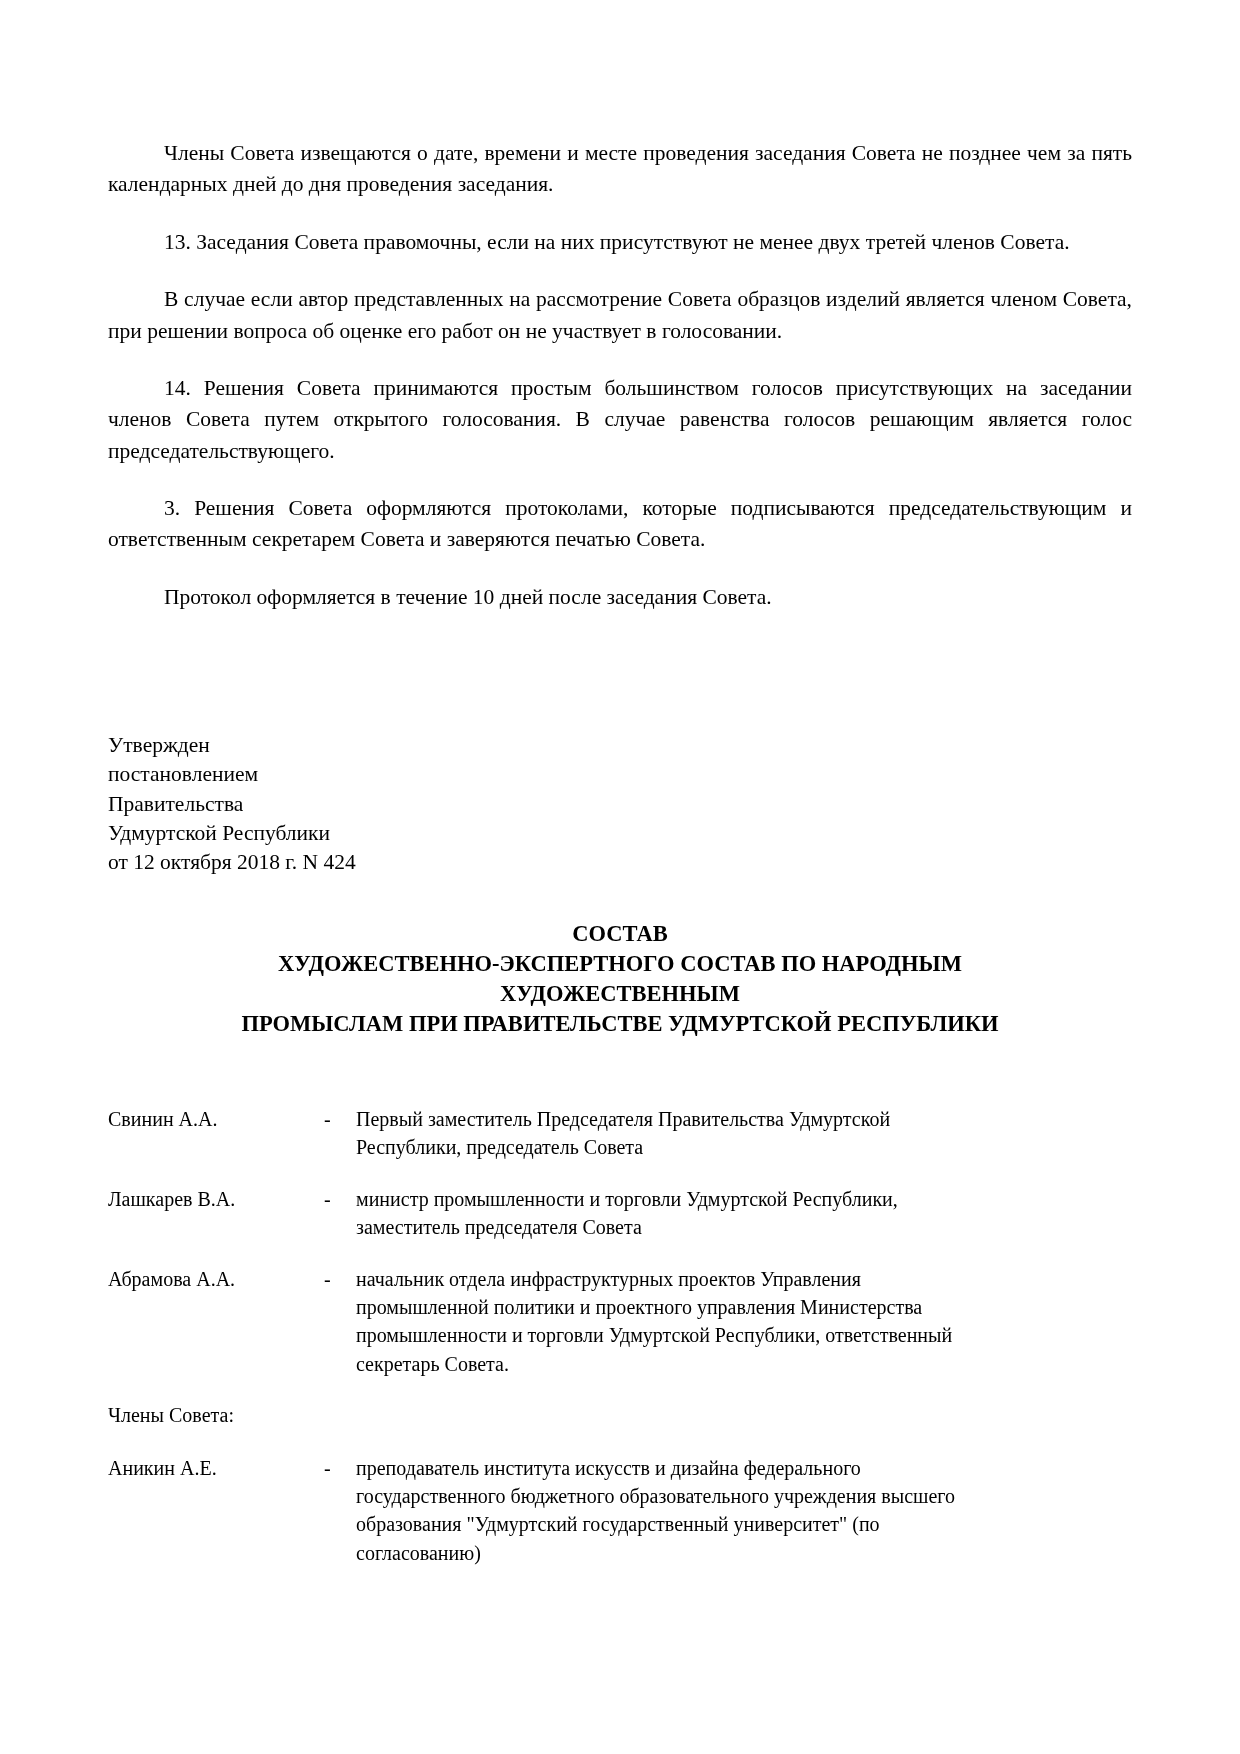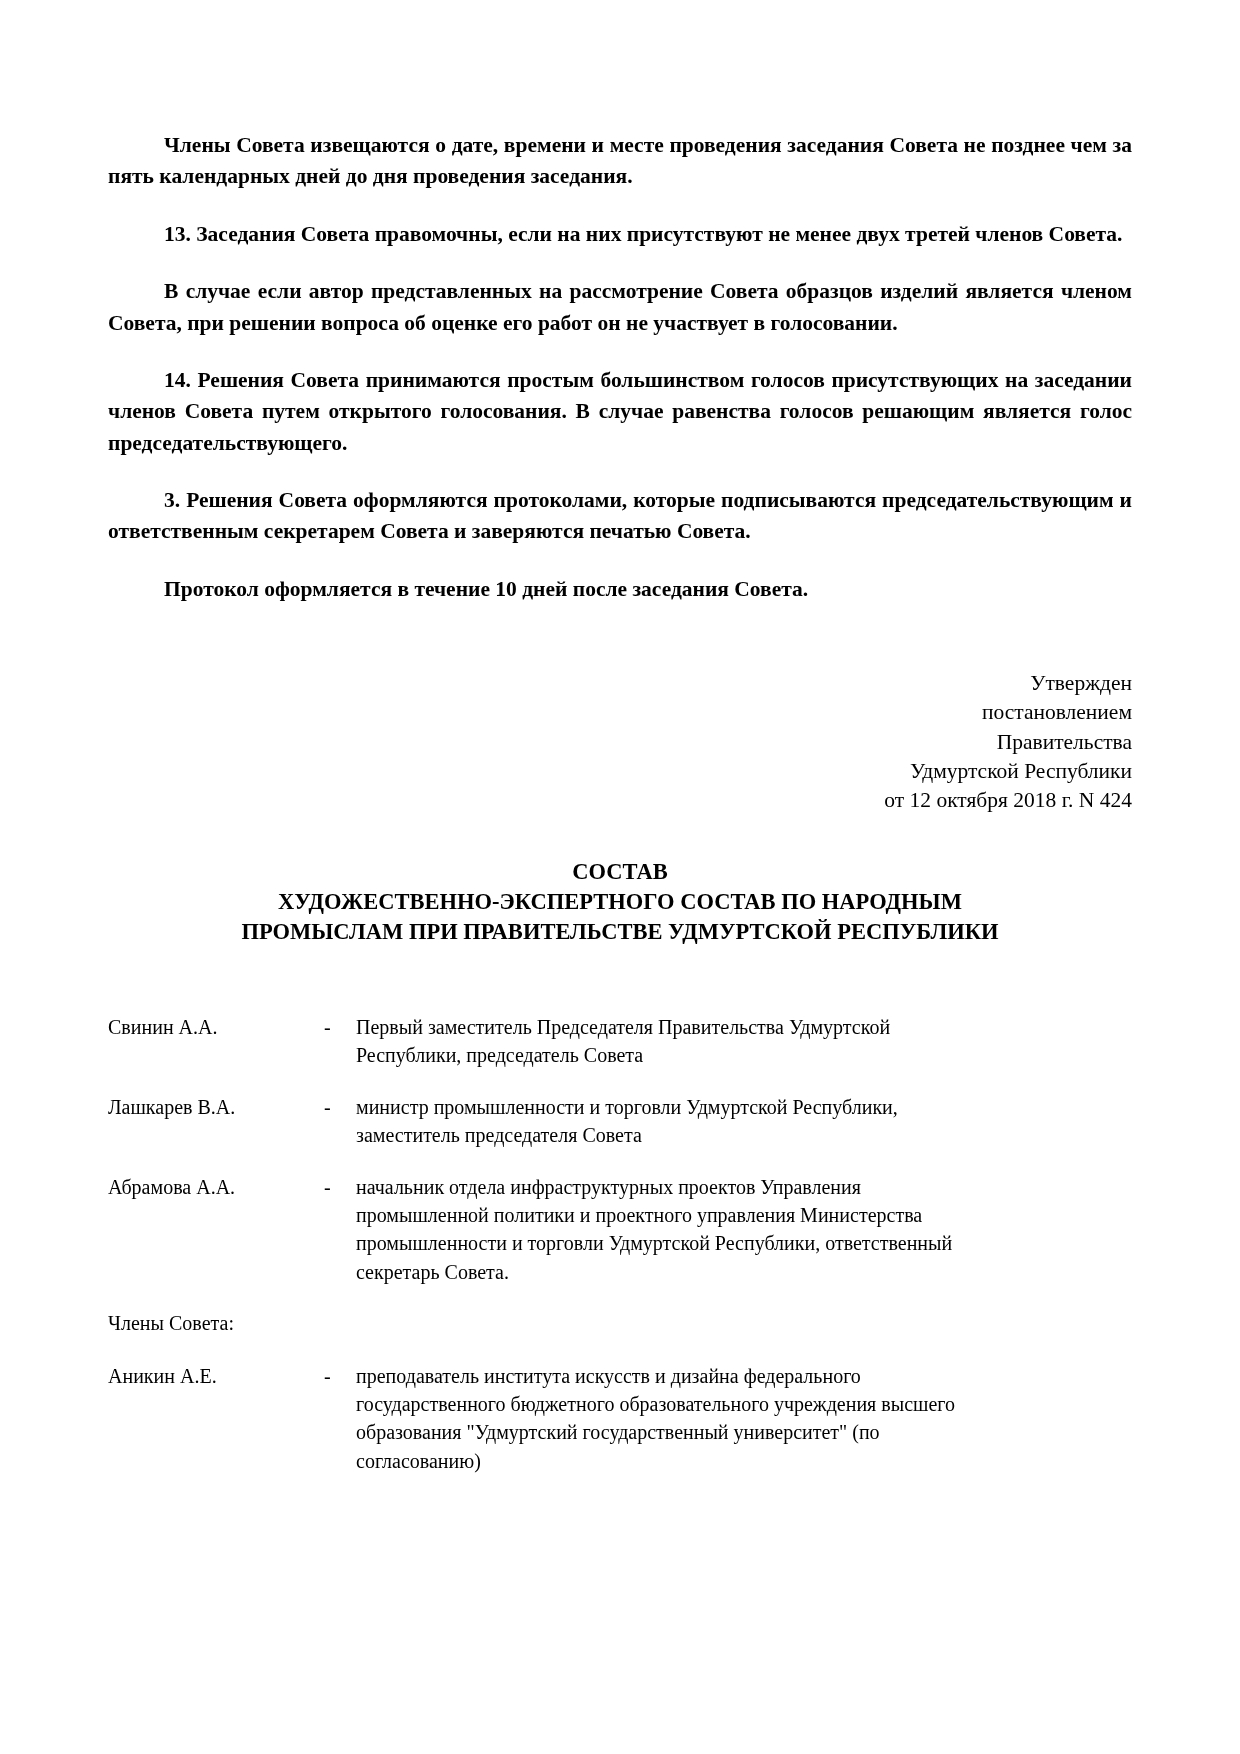--- a/index.html
+++ b/index.html
@@ -21,30 +21,29 @@
     padding: 130px 108px 0 108px;
     overflow: hidden;
   }
 
   
   .para {
     font-size: 21.5px;
     line-height: 1.46;
     text-align: justify;
     text-indent: 56px;
-    margin: 0 0 26px 0;
+    margin: 8px 0 26px 0;
     -webkit-hyphens: none;
     hyphens: none;
-    font-weight: bold;
   }
 
   
   .approval {
-    margin-top: 64px;
-    text-align: right;
+    margin-top: 118px;
+    text-align: left;
     font-size: 21.5px;
     line-height: 1.36;
   }
   .approval div {
     white-space: nowrap;
   }
 
   
   .doc-title {
     margin-top: 42px;
@@ -107,20 +106,21 @@
     <div>Утвержден</div>
     <div>постановлением</div>
     <div>Правительства</div>
     <div>Удмуртской Республики</div>
     <div>от 12 октября 2018 г. N 424</div>
   </div>
 
   <div class="doc-title">
     <span class="line-wide">СОСТАВ</span>
     <span class="line-wide">ХУДОЖЕСТВЕННО-ЭКСПЕРТНОГО СОСТАВ ПО НАРОДНЫМ</span>
+    <span class="line-wide">ХУДОЖЕСТВЕННЫМ</span>
     <span class="line-wide">ПРОМЫСЛАМ ПРИ ПРАВИТЕЛЬСТВЕ УДМУРТСКОЙ РЕСПУБЛИКИ</span>
   </div>
 
   <div class="roster">
 
     <div class="roster-row">
       <div class="roster-name">Свинин А.А.</div>
       <div class="roster-dash">-</div>
       <div class="roster-role">Первый заместитель Председателя Правительства Удмуртской Республики, председатель Совета</div>
     </div>

